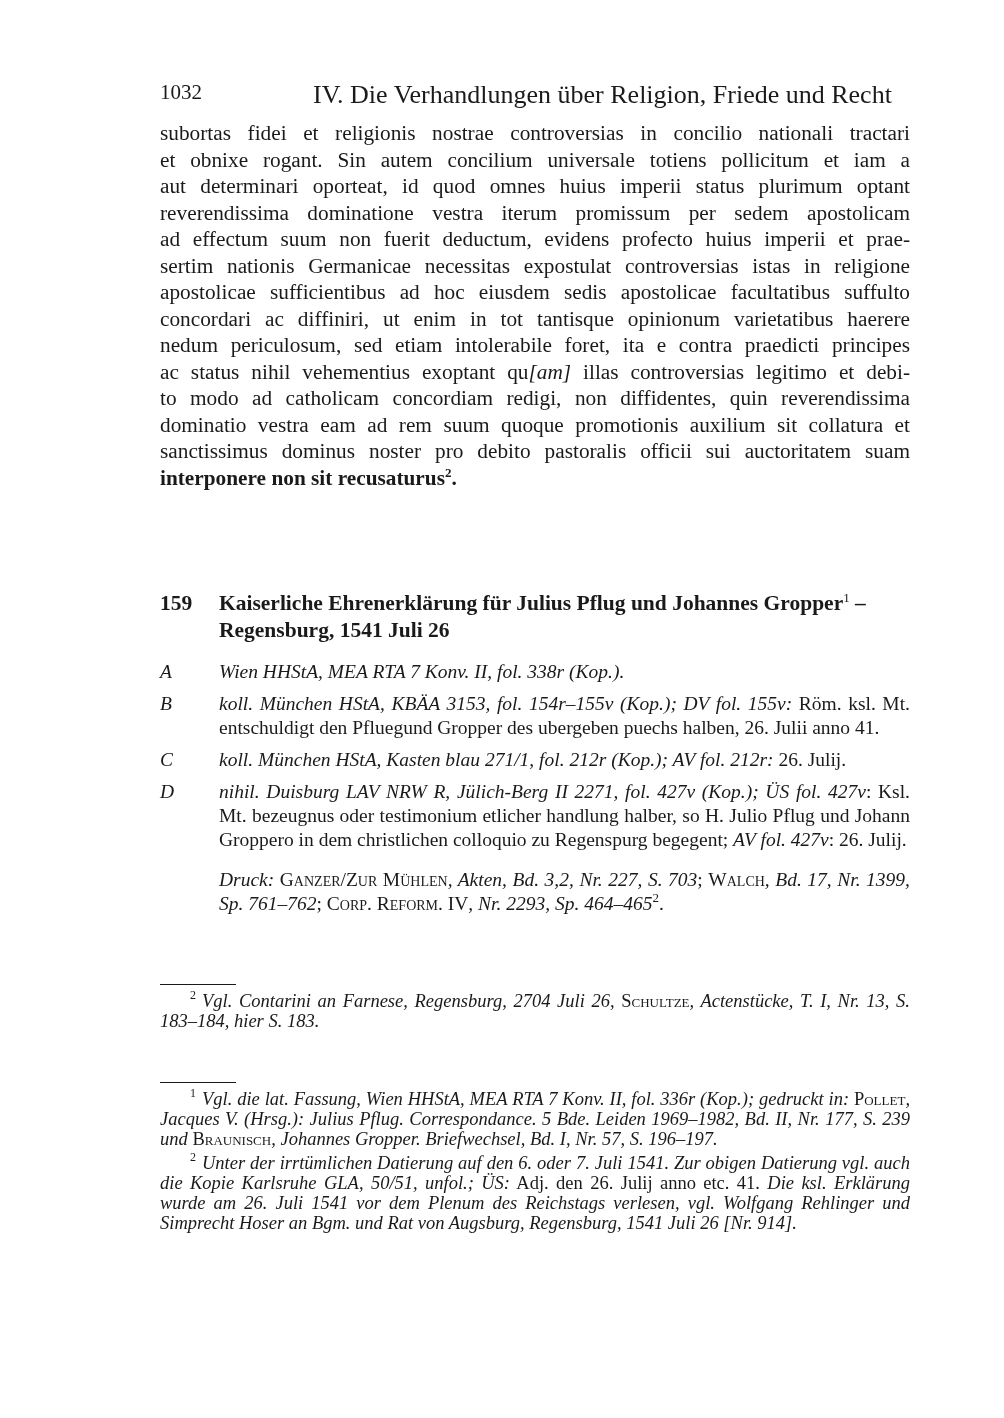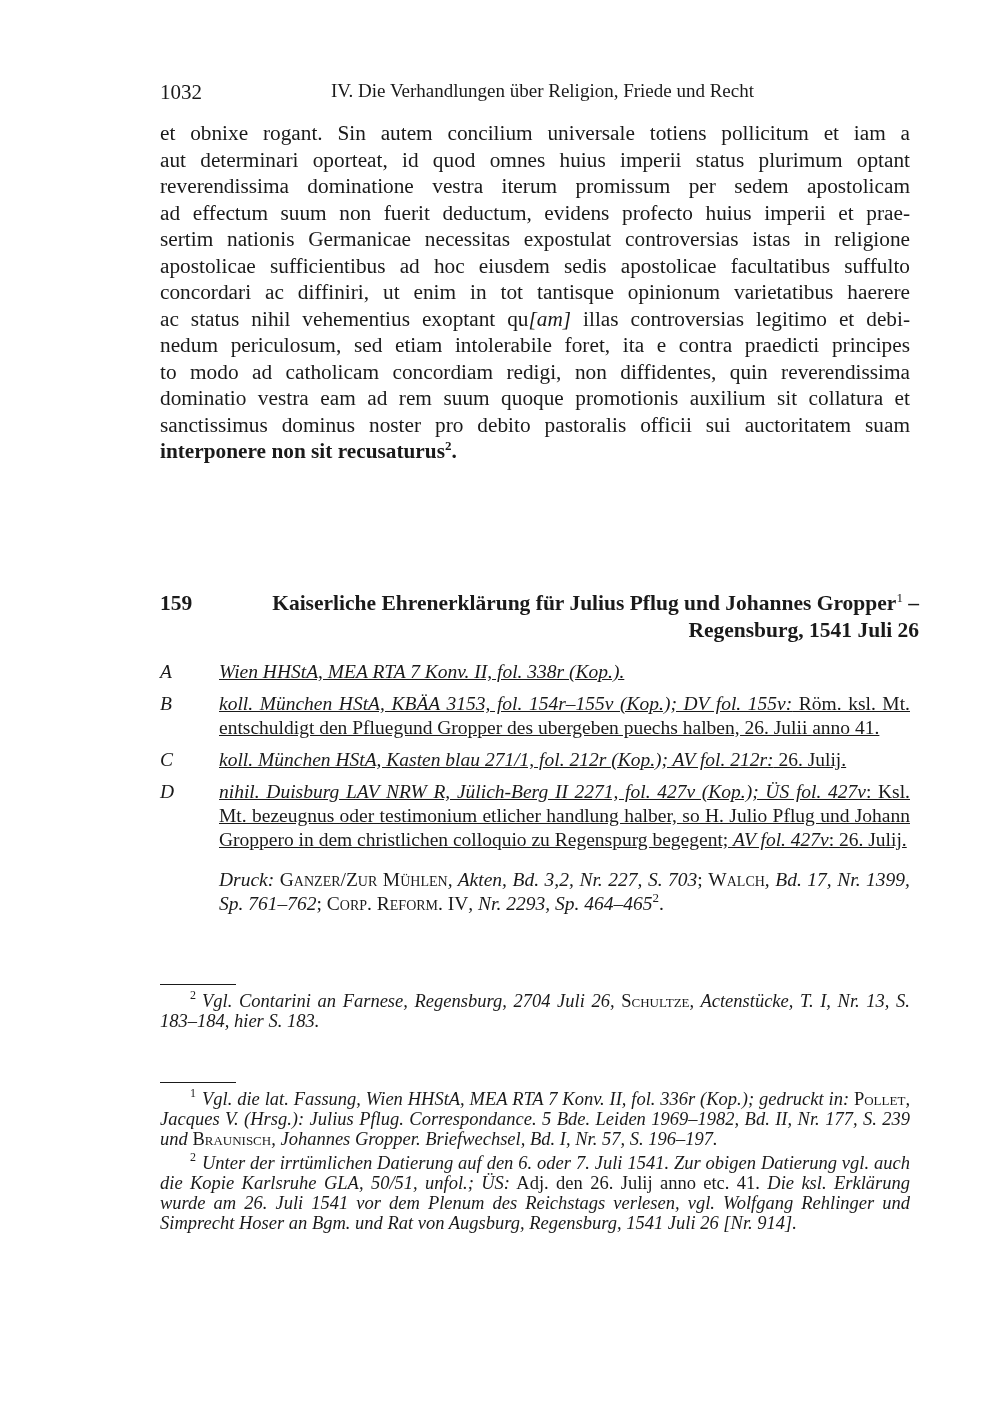--- a/index.html
+++ b/index.html
@@ -1,31 +1,31 @@
 <!DOCTYPE html>
 <html><head>
   <meta charset="utf-8">
   <style>
     html, body { margin: 0; padding: 0; background: #ffffff; }
     body { width: 1004px; height: 1418px; position: relative; overflow: hidden; color: #1a1a1a; font-family: "Liberation Serif", "DejaVu Serif", serif; }
     .page { position: absolute; left: 160px; top: 0; width: 750px; }
     .running-head { position: absolute; top: 80px; left: 0; width: 750px; height: 26px; font-size: 21px; }
     .page-number { position: absolute; left: 0; top: 0; }
-    .running-title { position: absolute; left: 171px; top: 0; font-size: 19px; }
+    .running-title { position: absolute; left: 153px; top: 0; font-size: 26px; }
     .body-text { position: absolute; top: 120px; left: 0; width: 750px; font-size: 21.3px; line-height: 26.5px; text-align: justify; }
     .body-text .line { display: block; text-align: justify; text-align-last: justify; white-space: nowrap; overflow: hidden; }
     .body-text .line.last { text-align-last: left; font-weight: bold; }
     sup { font-size: 13px; line-height: 0; vertical-align: 8px; }
     .doc-heading { position: absolute; top: 590px; left: 0; width: 750px; font-size: 21.5px; font-weight: bold; line-height: 27px; }
     .doc-number { position: absolute; left: 0; top: 0; }
-    .doc-title { position: absolute; left: 59px; top: 0; width: 700px; text-align: right; }
+    .doc-title { position: absolute; left: 59px; top: 0; width: 700px; }
     .sources { position: absolute; top: 660px; left: 0; width: 750px; font-size: 19.5px; line-height: 24px; }
     .source { position: relative; margin-bottom: 8px; }
     .source-siglum { position: absolute; left: 0; top: 0; font-style: italic; }
-    .source-body { margin-left: 59px; text-align: justify; text-decoration: underline; }
+    .source-body { margin-left: 59px; text-align: justify; }
     .it { font-style: italic; }
     .sc { font-variant: small-caps; }
     .druck { margin-left: 59px; margin-top: 16px; text-align: justify; }
     .footnotes-a { position: absolute; top: 984px; left: 0; width: 750px; font-size: 18.5px; line-height: 20px; }
     .footnotes-b { position: absolute; top: 1050px; left: 0; width: 750px; font-size: 18.5px; line-height: 20px; margin-top: 32px; }
     .fn-rule { width: 76px; height: 1px; background: #1a1a1a; margin-bottom: 6px; }
     .fn { text-align: justify; text-indent: 30px; font-style: italic; margin-bottom: 4px; }
     .fn .up { font-style: normal; }
     .fn sup { font-style: normal; font-size: 12px; margin-right: 6px; }
   </style>
@@ -33,29 +33,30 @@
 <body>
 
 <div class="page">
 
   <div class="running-head">
     <span class="page-number">1032</span>
     <span class="running-title">IV. Die Verhandlungen über Religion, Friede und Recht</span>
   </div>
 
   <div class="body-text">
+    <span class="line">subortas fidei et religionis nostrae controversias in concilio nationali tractari</span>
     <span class="line">et obnixe rogant. Sin autem concilium universale totiens pollicitum et iam a</span>
     <span class="line">aut determinari oporteat, id quod omnes huius imperii status plurimum optant</span>
     <span class="line">reverendissima dominatione vestra iterum promissum per sedem apostolicam</span>
     <span class="line">ad effectum suum non fuerit deductum, evidens profecto huius imperii et prae-</span>
     <span class="line">sertim nationis Germanicae necessitas expostulat controversias istas in religione</span>
     <span class="line">apostolicae sufficientibus ad hoc eiusdem sedis apostolicae facultatibus suffulto</span>
     <span class="line">concordari ac diffiniri, ut enim in tot tantisque opinionum varietatibus haerere</span>
+    <span class="line">nedum periculosum, sed etiam intolerabile foret, ita e contra praedicti principes</span>
     <span class="line"><span>ac status nihil vehementius exoptant qu</span><span class="it">[am]</span><span> illas controversias legitimo et debi-</span></span>
-    <span class="line">nedum periculosum, sed etiam intolerabile foret, ita e contra praedicti principes</span>
     <span class="line">to modo ad catholicam concordiam redigi, non diffidentes, quin reverendissima</span>
     <span class="line">dominatio vestra eam ad rem suum quoque promotionis auxilium sit collatura et</span>
     <span class="line">sanctissimus dominus noster pro debito pastoralis officii sui auctoritatem suam</span>
     <span class="line last"><span>interponere non sit recusaturus</span><sup>2</sup><span>.</span></span>
   </div>
 
   <div class="doc-heading">
     <span class="doc-number">159</span>
     <div class="doc-title">
       <span>Kaiserliche Ehrenerklärung für Julius Pflug und Johannes Gropper</span><sup style="font-weight:normal;">1</sup><span> –</span><br>

